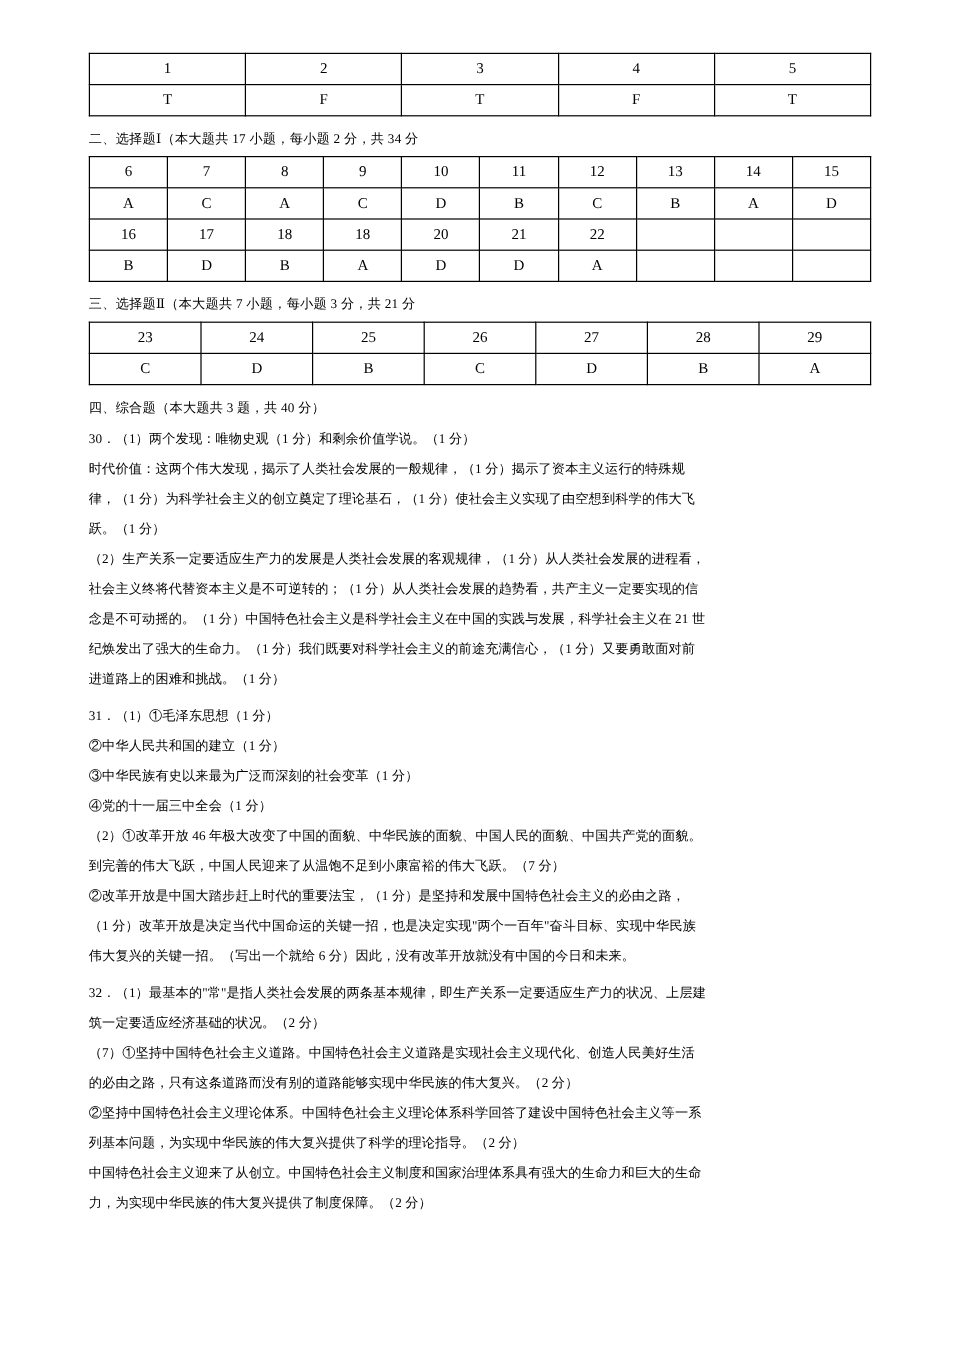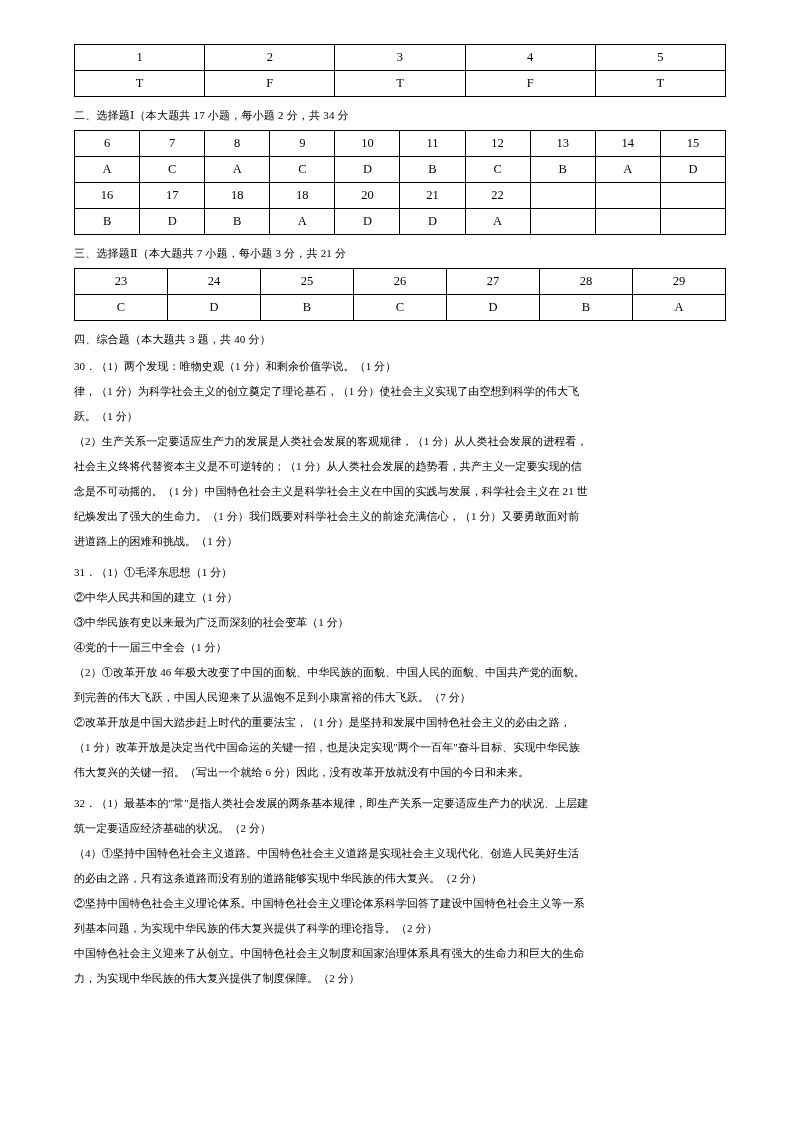--- a/index.html
+++ b/index.html
@@ -152,20 +152,21 @@
       <td>B</td>
       <td>A</td>
     </tr>
   </tbody>
     </table>
 
   <div class="sec-head">四、综合题（本大题共 3 题，共 40 分）</div>
 
   <div class="block">
     <p class="body">30．（1）两个发现：唯物史观（1 分）和剩余价值学说。（1 分）</p>
+    <p class="body">时代价值：这两个伟大发现，揭示了人类社会发展的一般规律，（1 分）揭示了资本主义运行的特殊规</p>
     <p class="body">律，（1 分）为科学社会主义的创立奠定了理论基石，（1 分）使社会主义实现了由空想到科学的伟大飞</p>
     <p class="body">跃。（1 分）</p>
     <p class="body">（2）生产关系一定要适应生产力的发展是人类社会发展的客观规律，（1 分）从人类社会发展的进程看，</p>
     <p class="body">社会主义终将代替资本主义是不可逆转的；（1 分）从人类社会发展的趋势看，共产主义一定要实现的信</p>
     <p class="body">念是不可动摇的。（1 分）中国特色社会主义是科学社会主义在中国的实践与发展，科学社会主义在 21 世</p>
     <p class="body">纪焕发出了强大的生命力。（1 分）我们既要对科学社会主义的前途充满信心，（1 分）又要勇敢面对前</p>
     <p class="body">进道路上的困难和挑战。（1 分）</p>
   </div>
 
   <div class="block">
@@ -176,21 +177,21 @@
     <p class="body">（2）①改革开放 46 年极大改变了中国的面貌、中华民族的面貌、中国人民的面貌、中国共产党的面貌。</p>
     <p class="body">到完善的伟大飞跃，中国人民迎来了从温饱不足到小康富裕的伟大飞跃。（7 分）</p>
     <p class="body">②改革开放是中国大踏步赶上时代的重要法宝，（1 分）是坚持和发展中国特色社会主义的必由之路，</p>
     <p class="body">（1 分）改革开放是决定当代中国命运的关键一招，也是决定实现"两个一百年"奋斗目标、实现中华民族</p>
     <p class="body">伟大复兴的关键一招。（写出一个就给 6 分）因此，没有改革开放就没有中国的今日和未来。</p>
   </div>
 
   <div class="block">
     <p class="body">32．（1）最基本的"常"是指人类社会发展的两条基本规律，即生产关系一定要适应生产力的状况、上层建</p>
     <p class="body">筑一定要适应经济基础的状况。（2 分）</p>
-    <p class="body">（4）①坚持中国特色社会主义道路。中国特色社会主义道路是实现社会主义现代化、创造人民美好生活</p>
+    <p class="body">（7）①坚持中国特色社会主义道路。中国特色社会主义道路是实现社会主义现代化、创造人民美好生活</p>
     <p class="body">的必由之路，只有这条道路而没有别的道路能够实现中华民族的伟大复兴。（2 分）</p>
     <p class="body">②坚持中国特色社会主义理论体系。中国特色社会主义理论体系科学回答了建设中国特色社会主义等一系</p>
     <p class="body">列基本问题，为实现中华民族的伟大复兴提供了科学的理论指导。（2 分）</p>
     <p class="body">中国特色社会主义迎来了从创立。中国特色社会主义制度和国家治理体系具有强大的生命力和巨大的生命</p>
     <p class="body">力，为实现中华民族的伟大复兴提供了制度保障。（2 分）</p>
   </div>
 
 </div>
 
 </body></html>

